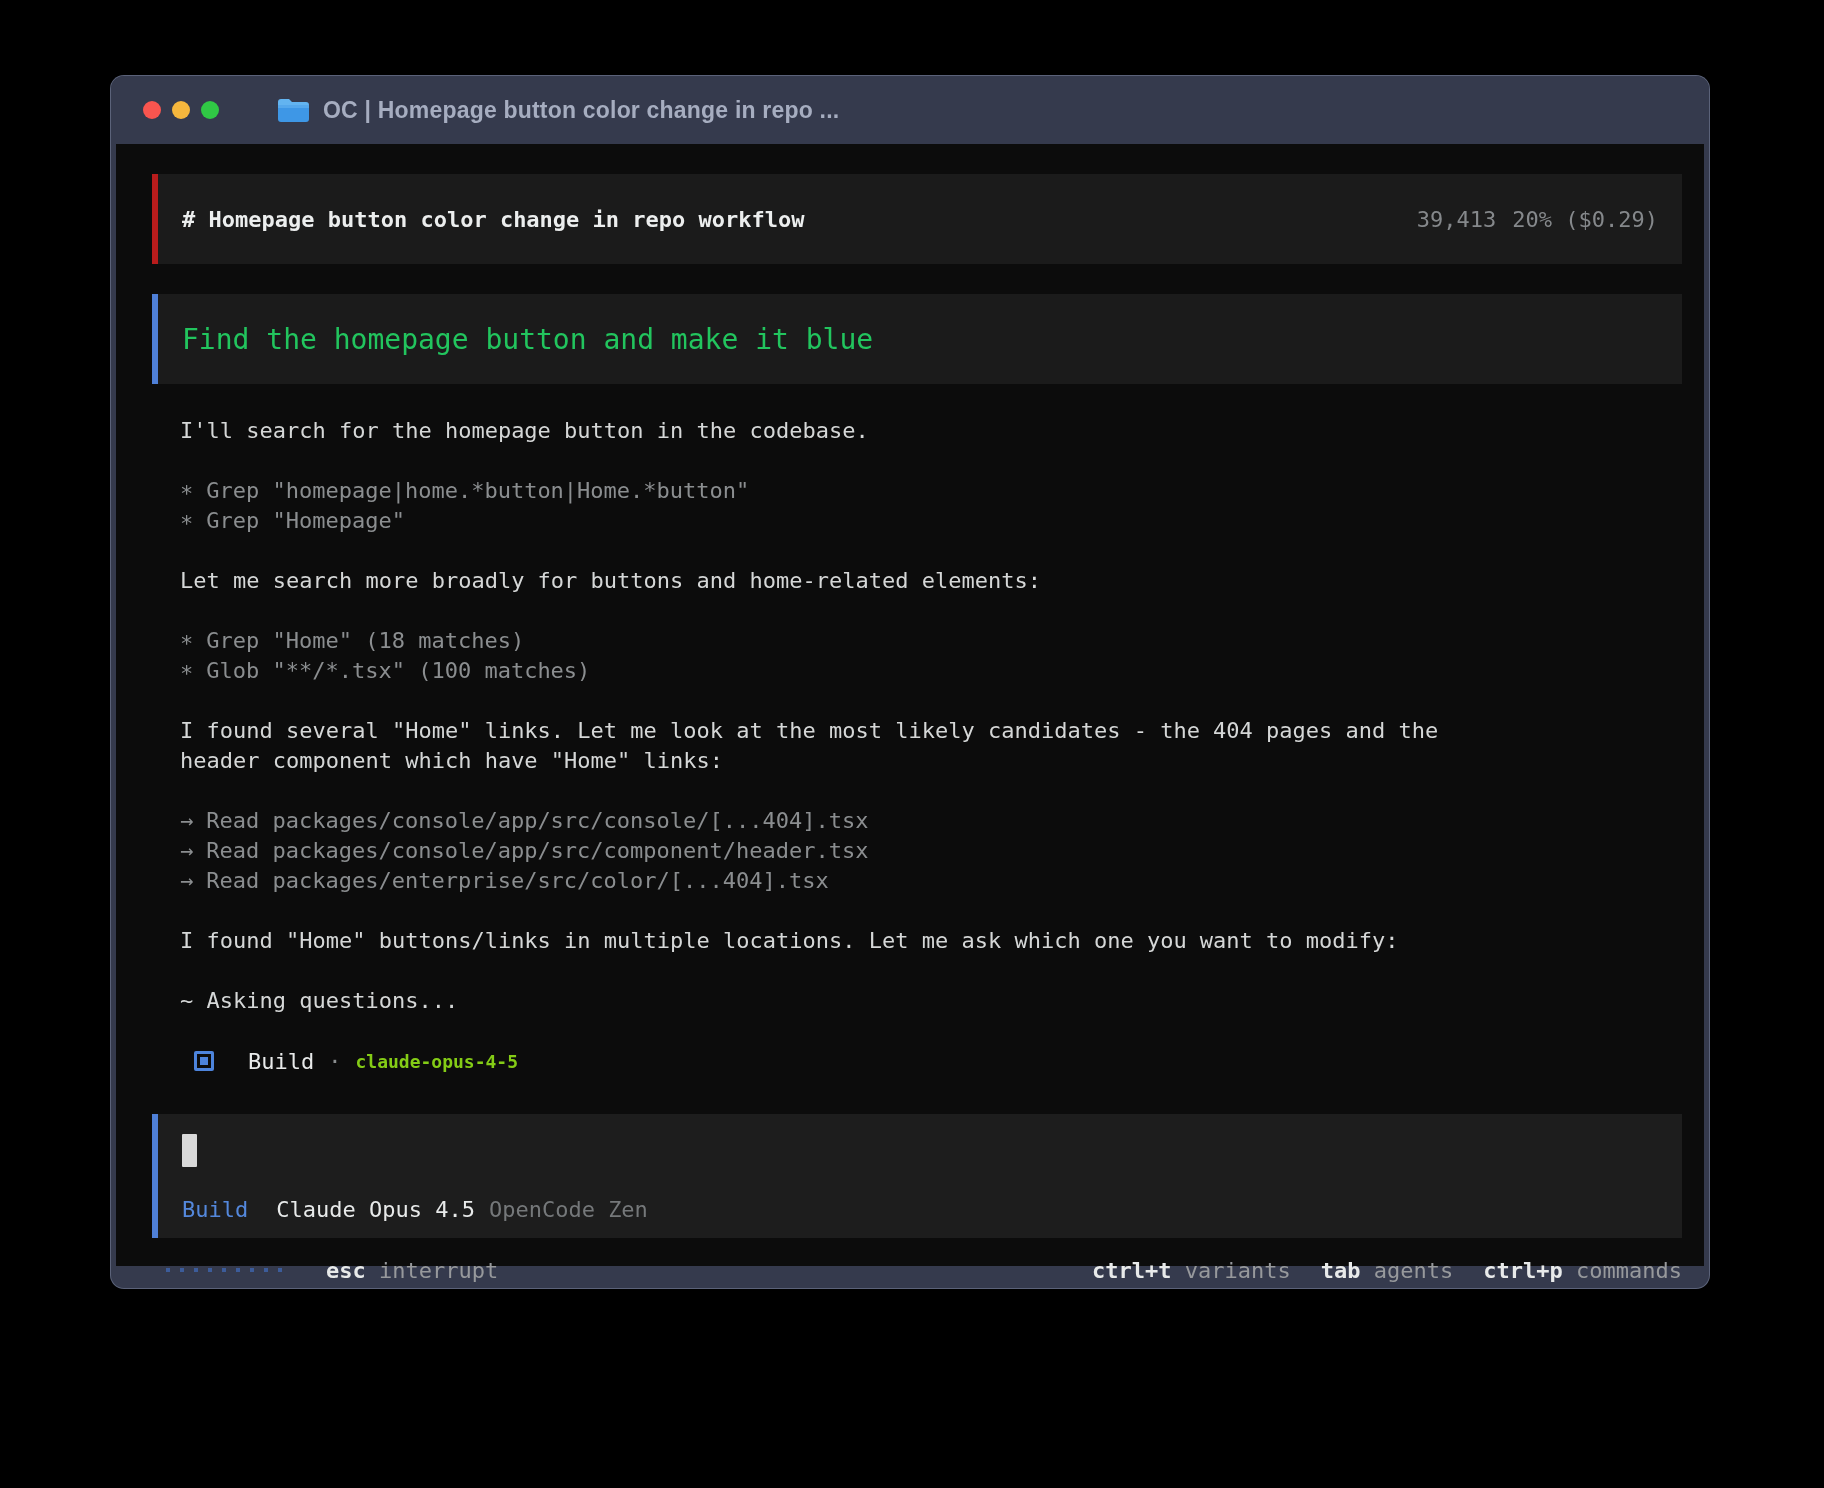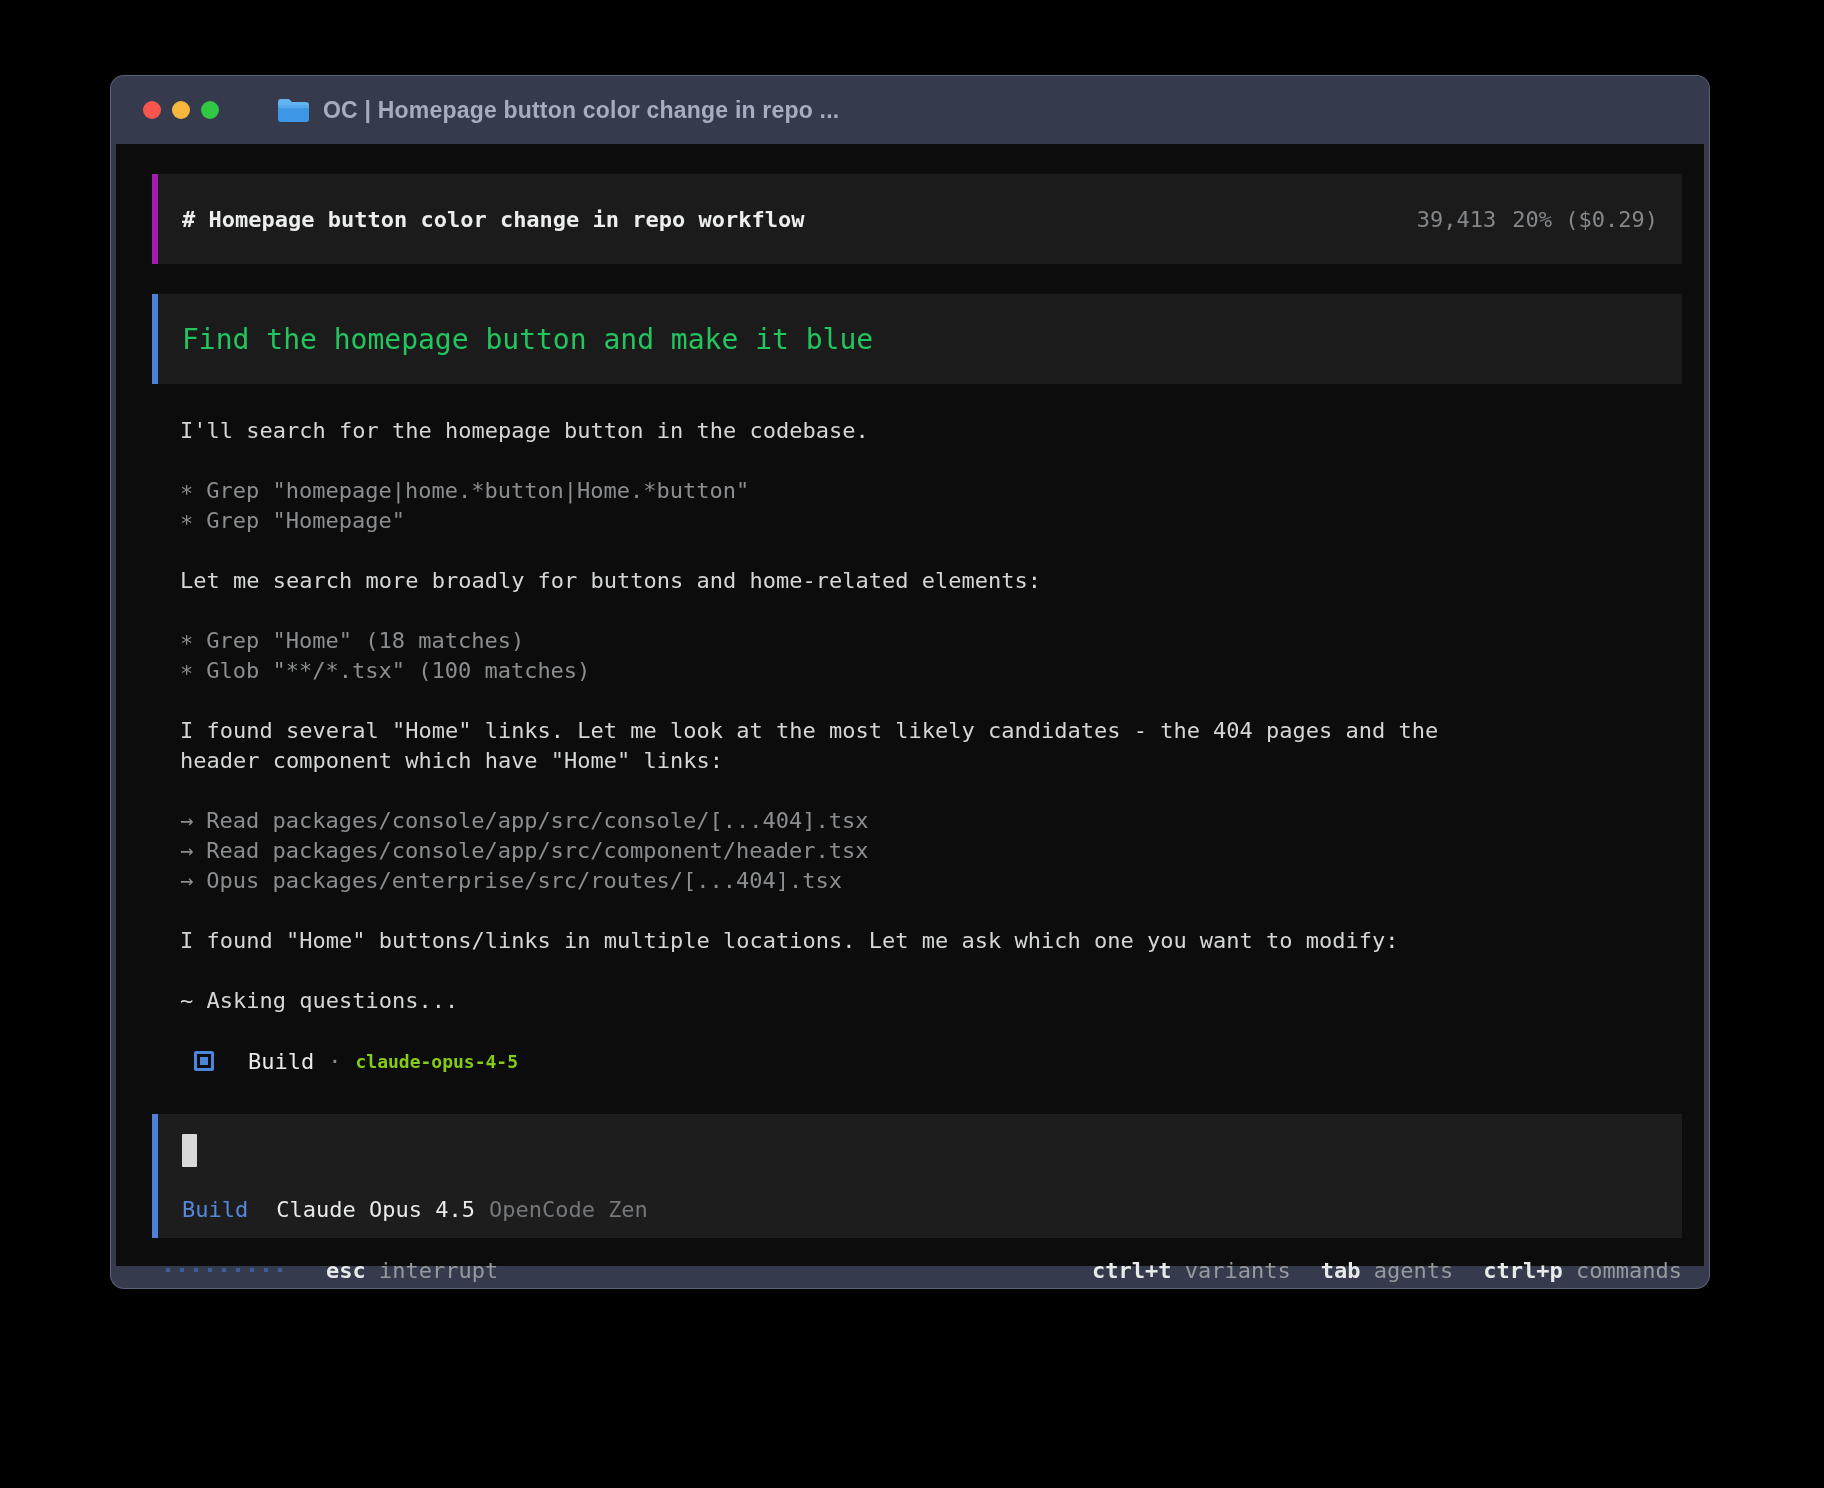--- a/index.html
+++ b/index.html
@@ -39,21 +39,21 @@
     position:absolute; left:5px; right:5px; top:68px; bottom:22px;
     background:#0c0c0c;
     padding:30px 22px 0 36px;
   }
 
   
   .block {
     height:90px; background:#1b1b1b; display:flex; align-items:center;
     padding:0 24px;
   }
-  .block.hdr   { border-left:6px solid #a21caf; justify-content:space-between;align-items:center; }
+  .block.hdr   { border-left:6px solid #b91c1c; justify-content:space-between;align-items:center; }
   .block.usr   { border-left:6px solid #4f80d8; }
   .hdr-title { font-size:22px; font-weight:bold; color:#eceeee; white-space:nowrap; }
   .hdr-stats { display:flex; gap:16px; font-size:22px; color:#85888b; white-space:nowrap; }
   .usr-text  { font-size:28px; color:#22c55e; white-space:nowrap; }
 
   
   .transcript { margin-left:28px; margin-top:32px; }
   .t-line { height:30px; line-height:30px; font-size:22px; white-space:pre; }
   .t-line.light { color:#d5d7d7; }
   .t-line.dim   { color:#8b8e90; }
@@ -148,21 +148,21 @@
       <div class="t-line dim"><span class="pfx star">*</span><span>Grep "Home" (18 matches)</span></div>
       <div class="t-line dim"><span class="pfx star">*</span><span>Glob "**/*.tsx" (100 matches)</span></div>
       <div class="sp"></div>
 
       <div class="t-line light">I found several "Home" links. Let me look at the most likely candidates - the 404 pages and the</div>
       <div class="t-line light">header component which have "Home" links:</div>
       <div class="sp"></div>
 
       <div class="t-line dim"><span class="pfx">→</span><span>Read packages/console/app/src/console/[...404].tsx</span></div>
       <div class="t-line dim"><span class="pfx">→</span><span>Read packages/console/app/src/component/header.tsx</span></div>
-      <div class="t-line dim"><span class="pfx">→</span><span>Opus packages/enterprise/src/routes/[...404].tsx</span></div>
+      <div class="t-line dim"><span class="pfx">→</span><span>Read packages/enterprise/src/color/[...404].tsx</span></div>
       <div class="sp"></div>
 
       <div class="t-line light">I found "Home" buttons/links in multiple locations. Let me ask which one you want to modify:</div>
       <div class="sp"></div>
 
       <div class="t-line light">~ Asking questions...</div>
       <div class="sp"></div>
 
       <div class="agent-row">
         <span class="agent-icon">

